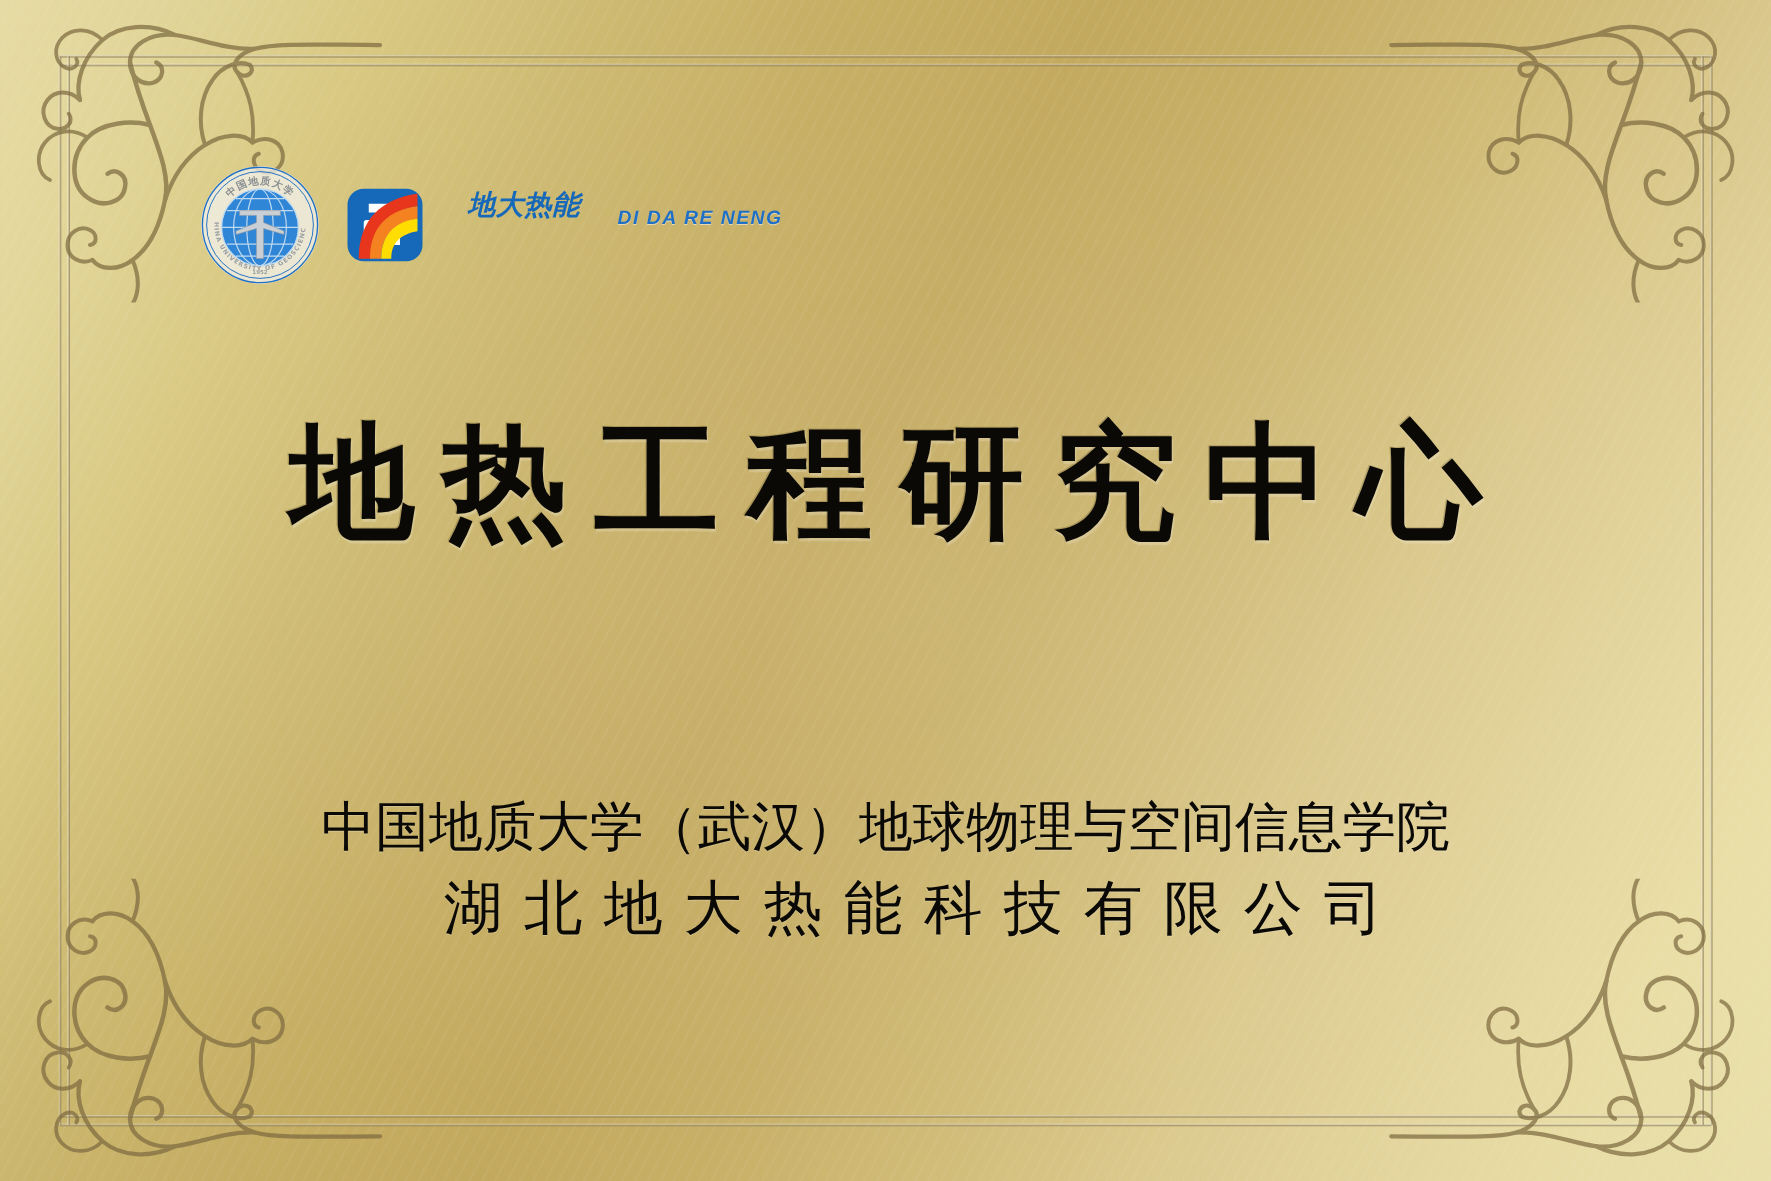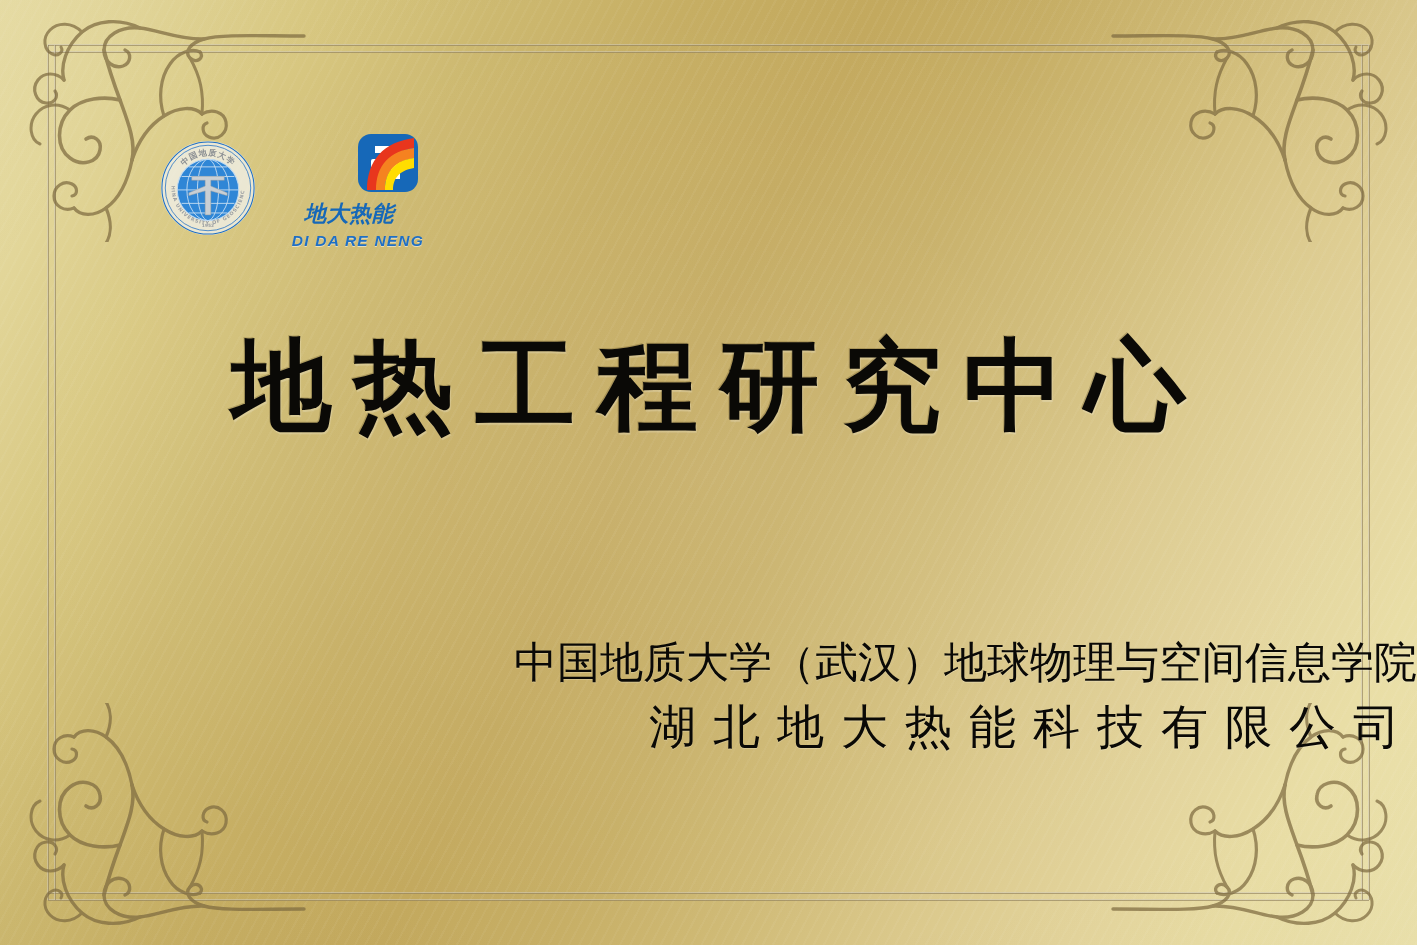--- a/index.html
+++ b/index.html
@@ -68,47 +68,47 @@
   .corner{position:absolute;width:300px;height:250px;pointer-events:none;opacity:.78;}
   .corner svg{width:100%;height:100%;display:block;}
   .c-tl{left:8px;top:-8px;}
   .c-tr{right:8px;top:-8px;transform:scaleX(-1);}
   .c-bl{left:8px;bottom:-8px;transform:scaleY(-1);}
   .c-br{right:8px;bottom:-8px;transform:scale(-1,-1);}
 
   
   #logos{position:absolute;left:160px;top:132px;display:flex;align-items:center;gap:18px;}
   #seal{width:96px;height:96px;}
-  #corp{display:flex;flex-direction:column;align-items:flex-end;}
+  #corp{display:flex;flex-direction:row;align-items:flex-start;}
   #corp-mark{width:70px;height:66px;margin-bottom:1px;}
   #corp-cn{width:150px;height:28px;display:block;}
   #corp-en{
      font-family:"Liberation Sans","DejaVu Sans",sans-serif;
      font-style:italic;font-weight:700;font-size:15.5px;letter-spacing:1.2px;
-     color:#1f6fc4;line-height:1;margin-top:6px;white-space:nowrap;
+     color:#1f6fc4;line-height:1;margin-top:18px;white-space:nowrap;
      text-shadow:0 1px 0 rgba(255,255,255,.5);
   }
 
   
   #headline{
     position:absolute;left:0;right:0;top:330px;
     text-align:center;
     font-family:"DejaVu Sans","Liberation Sans",sans-serif;
     font-weight:700;
     font-size:100px;
     line-height:1.12;
     letter-spacing:22px;
     text-indent:22px;
     color:#0a0906;
     text-shadow:1px 2px 1px rgba(255,255,255,.22), -1px -1px 0 rgba(70,55,20,.25);
     white-space:nowrap;
   }
 
   
-  #footer{position:absolute;left:0;right:0;top:636px;text-align:right;}
+  #footer{position:absolute;left:0;right:0;top:636px;text-align:center;}
   .f-line{
     font-family:"DejaVu Sans","Liberation Sans",sans-serif;
     color:#0a0906;
     white-space:nowrap;
     text-shadow:0 1px 0 rgba(255,255,255,.2);
   }
   #f-line1{font-size:43px;letter-spacing:0px;line-height:1.22;font-weight:400;}
   #f-line2{font-size:47px;letter-spacing:17px;text-indent:17px;line-height:1.3;font-weight:400;margin-top:8px;padding-left:44px;}
 </style>
 </head>

